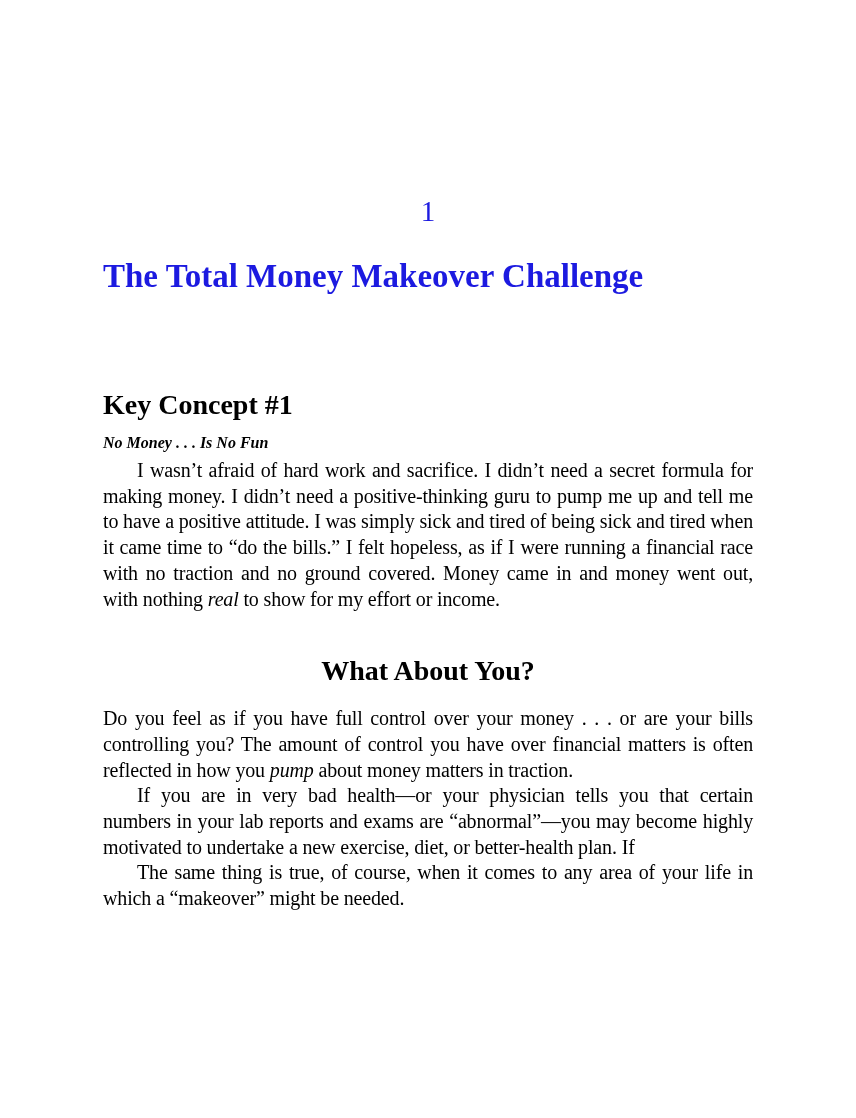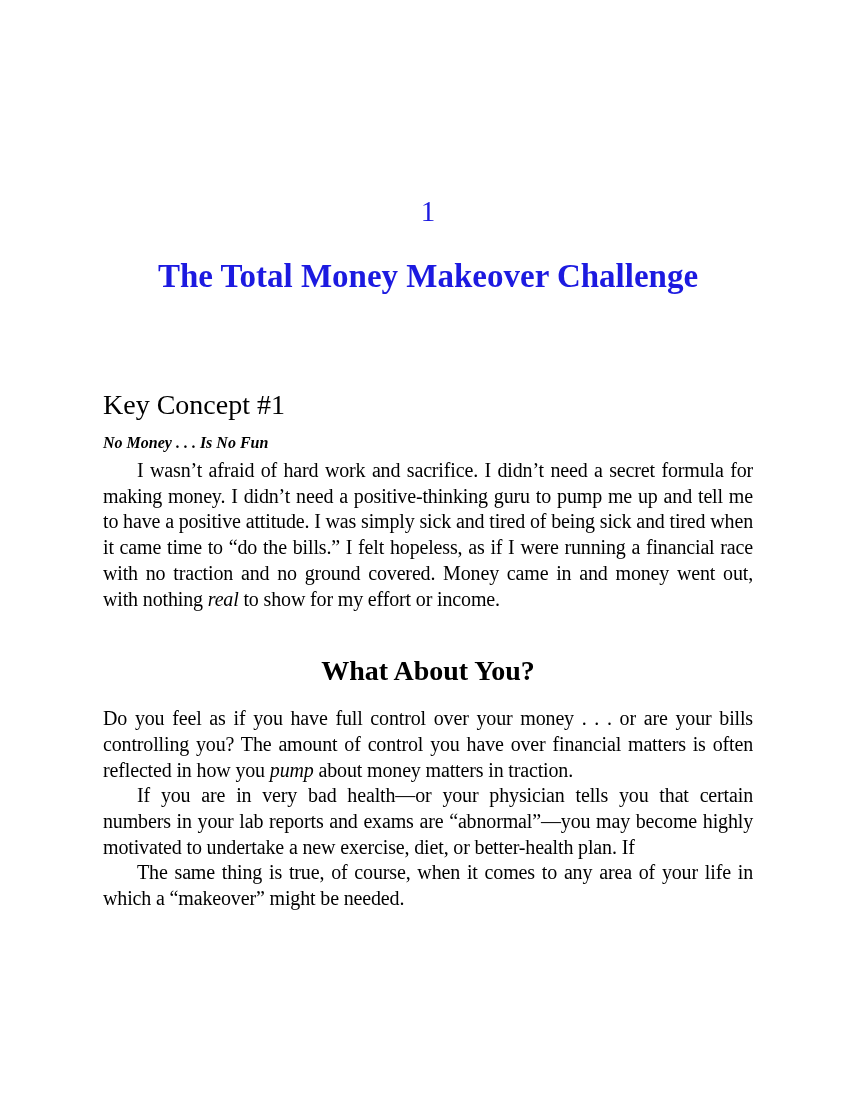--- a/index.html
+++ b/index.html
@@ -24,31 +24,30 @@
   }
   .chapter-number {
     margin-top: 194px;
     text-align: center;
     font-size: 29px;
     line-height: 34px;
     color: var(--accent, #1c1ae0);
   }
   .chapter-title {
     margin-top: 28px;
-    text-align: center;
     font-size: 33px;
     line-height: 40px;
     font-weight: bold;
     color: var(--accent, #1c1ae0);
   }
   .key-concept-heading {
     margin-top: 92px;
     font-size: 28px;
     line-height: 34px;
-    font-weight: normal;
+    font-weight: bold;
     text-align: left;
   }
   .key-concept-subheading {
     margin-top: 6px;
     font-size: 16px;
     line-height: 30px;
     font-weight: bold;
     font-style: italic;
     text-align: left;
   }

